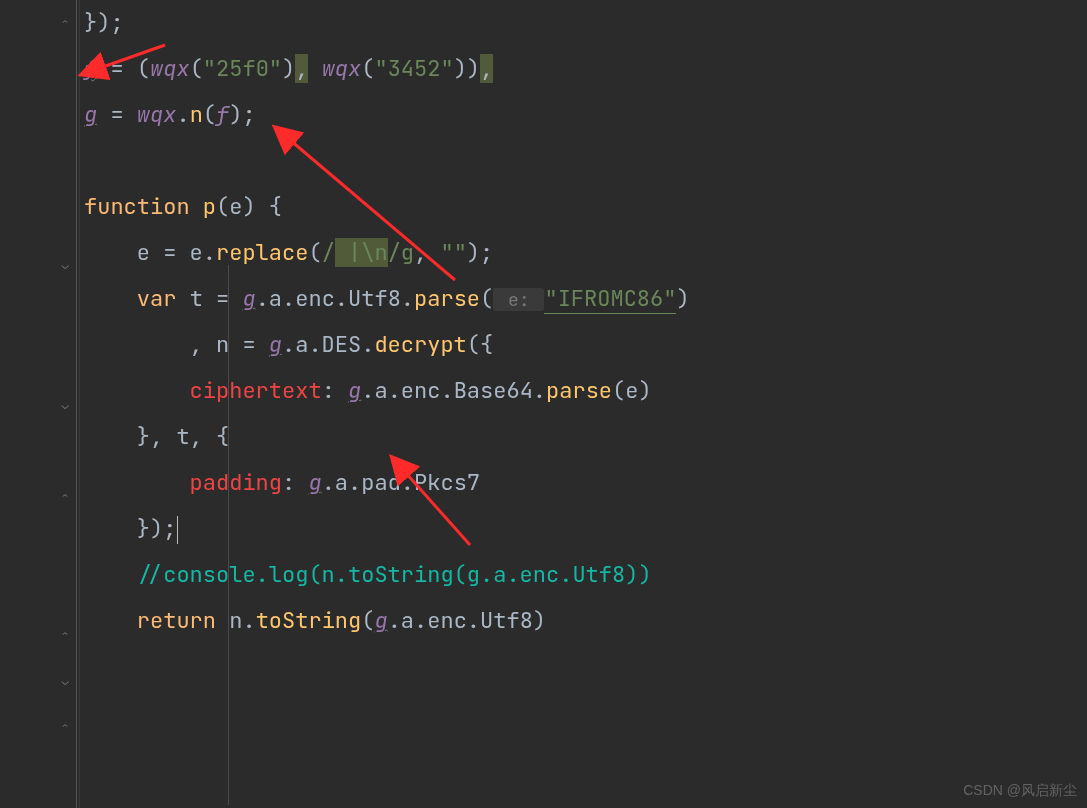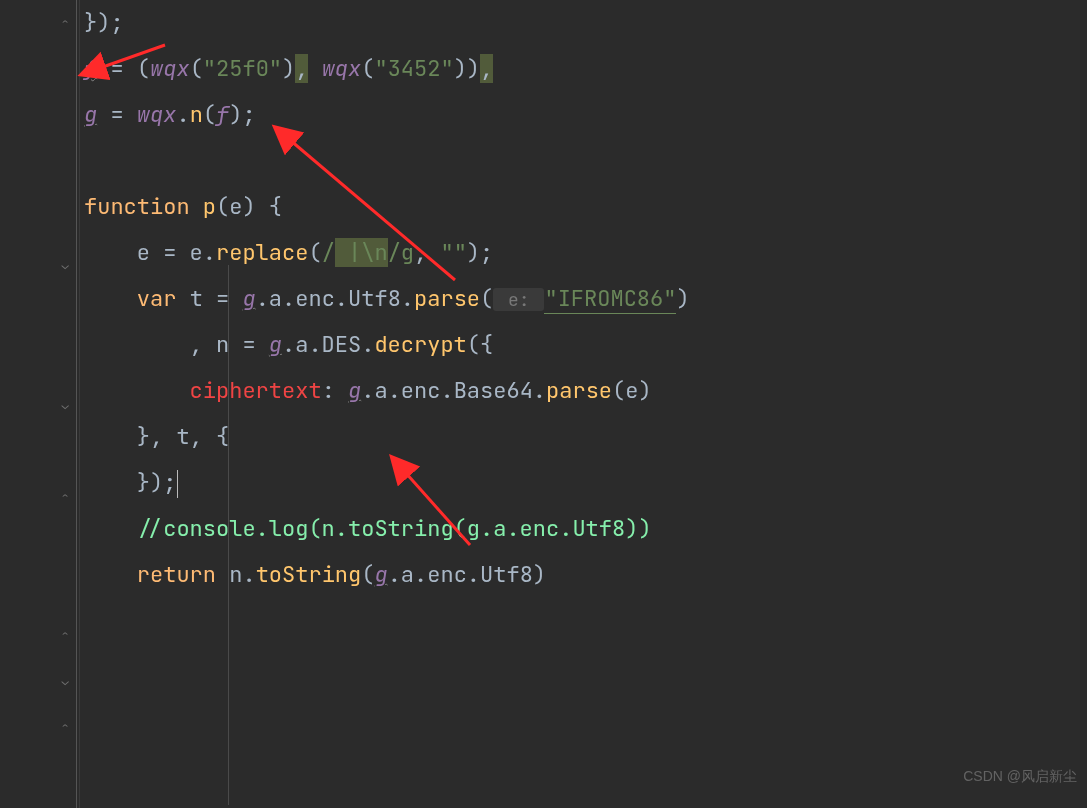--- a/index.html
+++ b/index.html
@@ -44,39 +44,39 @@
     white-space: pre;
     position: relative;
   }
   .tok-keyword { color: #fdba74; }
   .tok-var-italic { color: #9876aa; font-style: italic; }
   .tok-func { color: #ffc66d; }
   .tok-string { color: #6a8759; }
   .tok-regex { color: #6a8759; }
   .tok-punct { color: #a9b7c6; }
   .tok-paramhint { color: #787878; background: #3a3a3a; border-radius: 3px; padding: 0 4px; font-size: 18px; font-style: normal; }
-  .tok-comment { color: #86efac; }
+  .tok-comment { color: #14b8a6; }
   .tok-field { color: #ef4444; }
   .tok-usages { color: #808080; font-size: 19px; }
   .highlight { background: #515b3a; }
   .underline-wavy { text-decoration: underline wavy #808080; text-decoration-thickness: 1px; }
   .underline-green { border-bottom: 1px solid #6a8759; }
   .comma-hl { background: #515b3a; }
 
   
   svg.arrows {
     position: absolute;
     top: 0; left: 0;
     width: 1087px; height: 808px;
     pointer-events: none;
   }
 
   .watermark {
     position: absolute;
-    bottom: 22px;
+    bottom: 8px;
     right: 10px;
     font-size: 14px;
     color: rgba(200,200,200,0.35);
     font-family: sans-serif;
   }
 
   .fold-handle {
     color: #6e6e6e;
     font-size: 12px;
   }
@@ -145,20 +145,21 @@
 
     <div class="line"><span>    </span><span class="tok-keyword">var </span><span class="tok-punct">t = </span><span class="tok-var-italic underline-wavy">g</span><span class="tok-punct">.a.enc.Utf8.</span><span class="tok-func">parse</span><span class="tok-punct">(</span><span class="tok-paramhint"> e: </span><span class="tok-string underline-green">"IFROMC86"</span><span class="tok-punct">)</span></div>
 
     <div class="line"><span class="tok-punct">        , n = </span><span class="tok-var-italic underline-wavy">g</span><span class="tok-punct">.a.DES.</span><span class="tok-func">decrypt</span><span class="tok-punct">({</span></div>
 
     <div class="line"><span>        </span><span class="tok-field">ciphertext</span><span class="tok-punct">: </span><span class="tok-var-italic underline-wavy">g</span><span class="tok-punct">.a.enc.Base64.</span><span class="tok-func">parse</span><span class="tok-punct">(e)</span></div>
 
     <div class="line"><span class="tok-punct">    }, t, {</span></div>
 
 
+    <div class="line"><span>        </span><span class="tok-field">padding</span><span class="tok-punct">: </span><span class="tok-var-italic underline-wavy">g</span><span class="tok-punct">.a.pad.Pkcs7</span></div>
 
     <div class="line"><span class="tok-punct">    });</span><span class="caret"></span></div>
 
     <div class="line"><span class="tok-comment">    //console.log(n.toString(g.a.enc.Utf8))</span></div>
 
 
     <div class="line"><span>    </span><span class="tok-keyword">return </span><span class="tok-punct">n.</span><span class="tok-func">toString</span><span class="tok-punct">(</span><span class="tok-var-italic underline-wavy">g</span><span class="tok-punct">.a.enc.Utf8</span><span class="tok-punct">)</span></div>
 
     <div class="guide1" style="top:265px; height:540px;"></div>
   </div>

